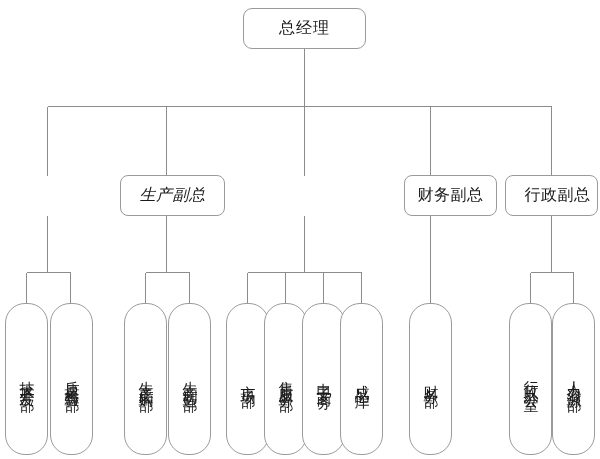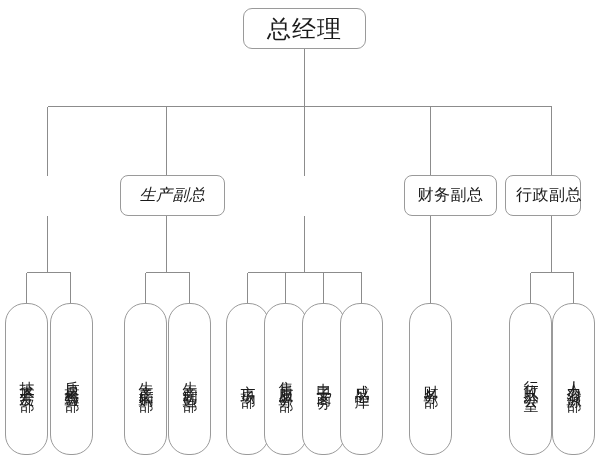--- a/index.html
+++ b/index.html
@@ -32,21 +32,21 @@
     background: #ffffff;
     border: 1px solid #9a9a9a;
     display: flex;
     align-items: center;
     justify-content: center;
     text-align: center;
     z-index: 2;
   }
   .node-box.level-root {
     border-radius: 9px;
-    font-size: 24px;
+    font-size: 16px;
     letter-spacing: 1px;
   }
   .node-box.level-vp {
     border-radius: 8px;
     font-size: 16px;
     letter-spacing: 0.5px;
   }
   .node-box.level-dept {
     border-radius: 20px;
     font-size: 15px;
@@ -110,21 +110,21 @@
   <div class="node-box level-root" style="left:243px; top:8px; width:123px; height:41px;">
     <span class="htext">总经理</span>
   </div>
 
   <div class="node-box level-vp" style="left:120px; top:175px; width:105px; height:41px;font-style:italic;">
     <span class="htext">生产副总</span>
   </div>
   <div class="node-box level-vp" style="left:384px; top:175px; width:93px; height:41px;margin-left:20px;">
     <span class="htext">财务副总</span>
   </div>
-  <div class="node-box level-vp" style="left:505px; top:175px; width:76px; height:41px;padding-left:12px;">
+  <div class="node-box level-vp" style="left:505px; top:175px; width:93px; height:41px;padding-left:12px;">
     <span class="htext">行政副总</span>
   </div>
 
   <div class="node-box level-dept" style="left:5px; top:303px; width:43px; height:152px;">
     <span class="vtext">技术开发部</span>
   </div>
   <div class="node-box level-dept" style="left:50px; top:303px; width:43px; height:152px;">
     <span class="vtext">质量检验部</span>
   </div>
 

